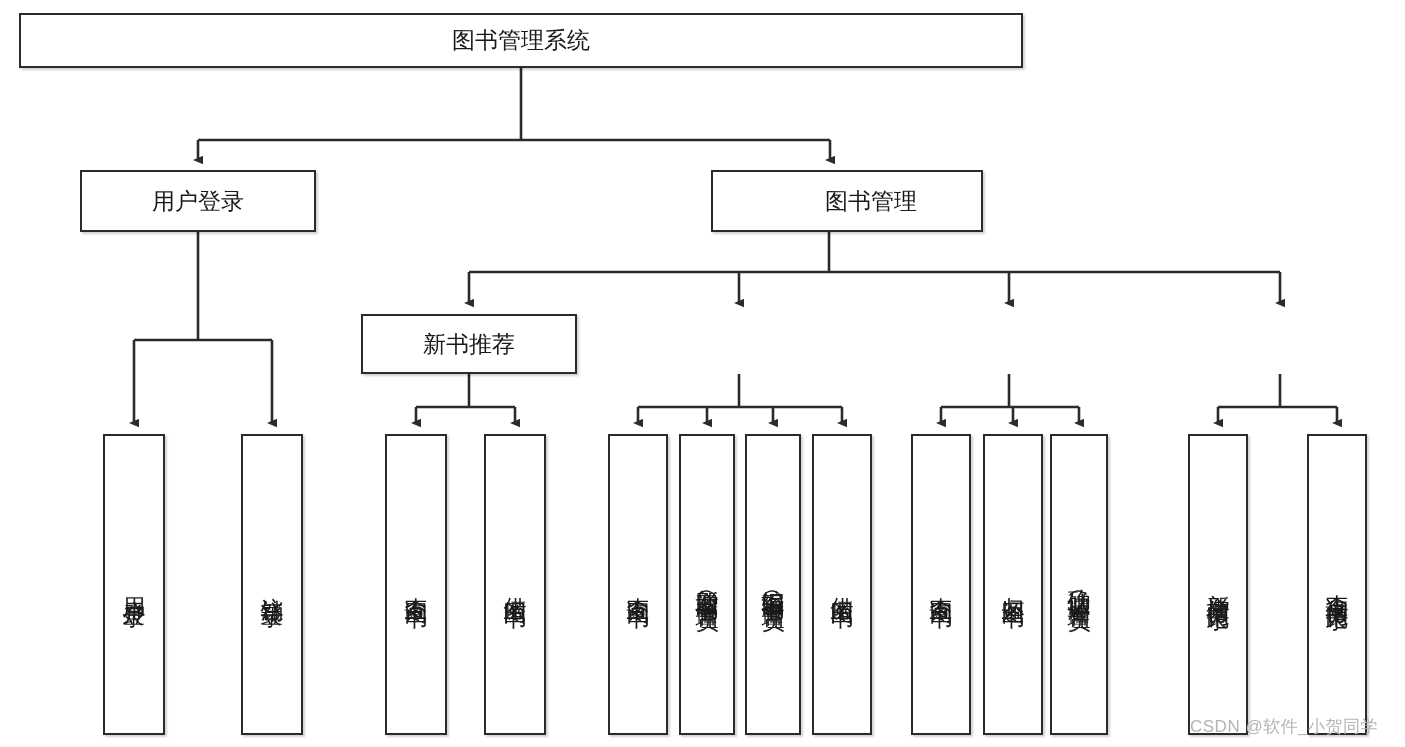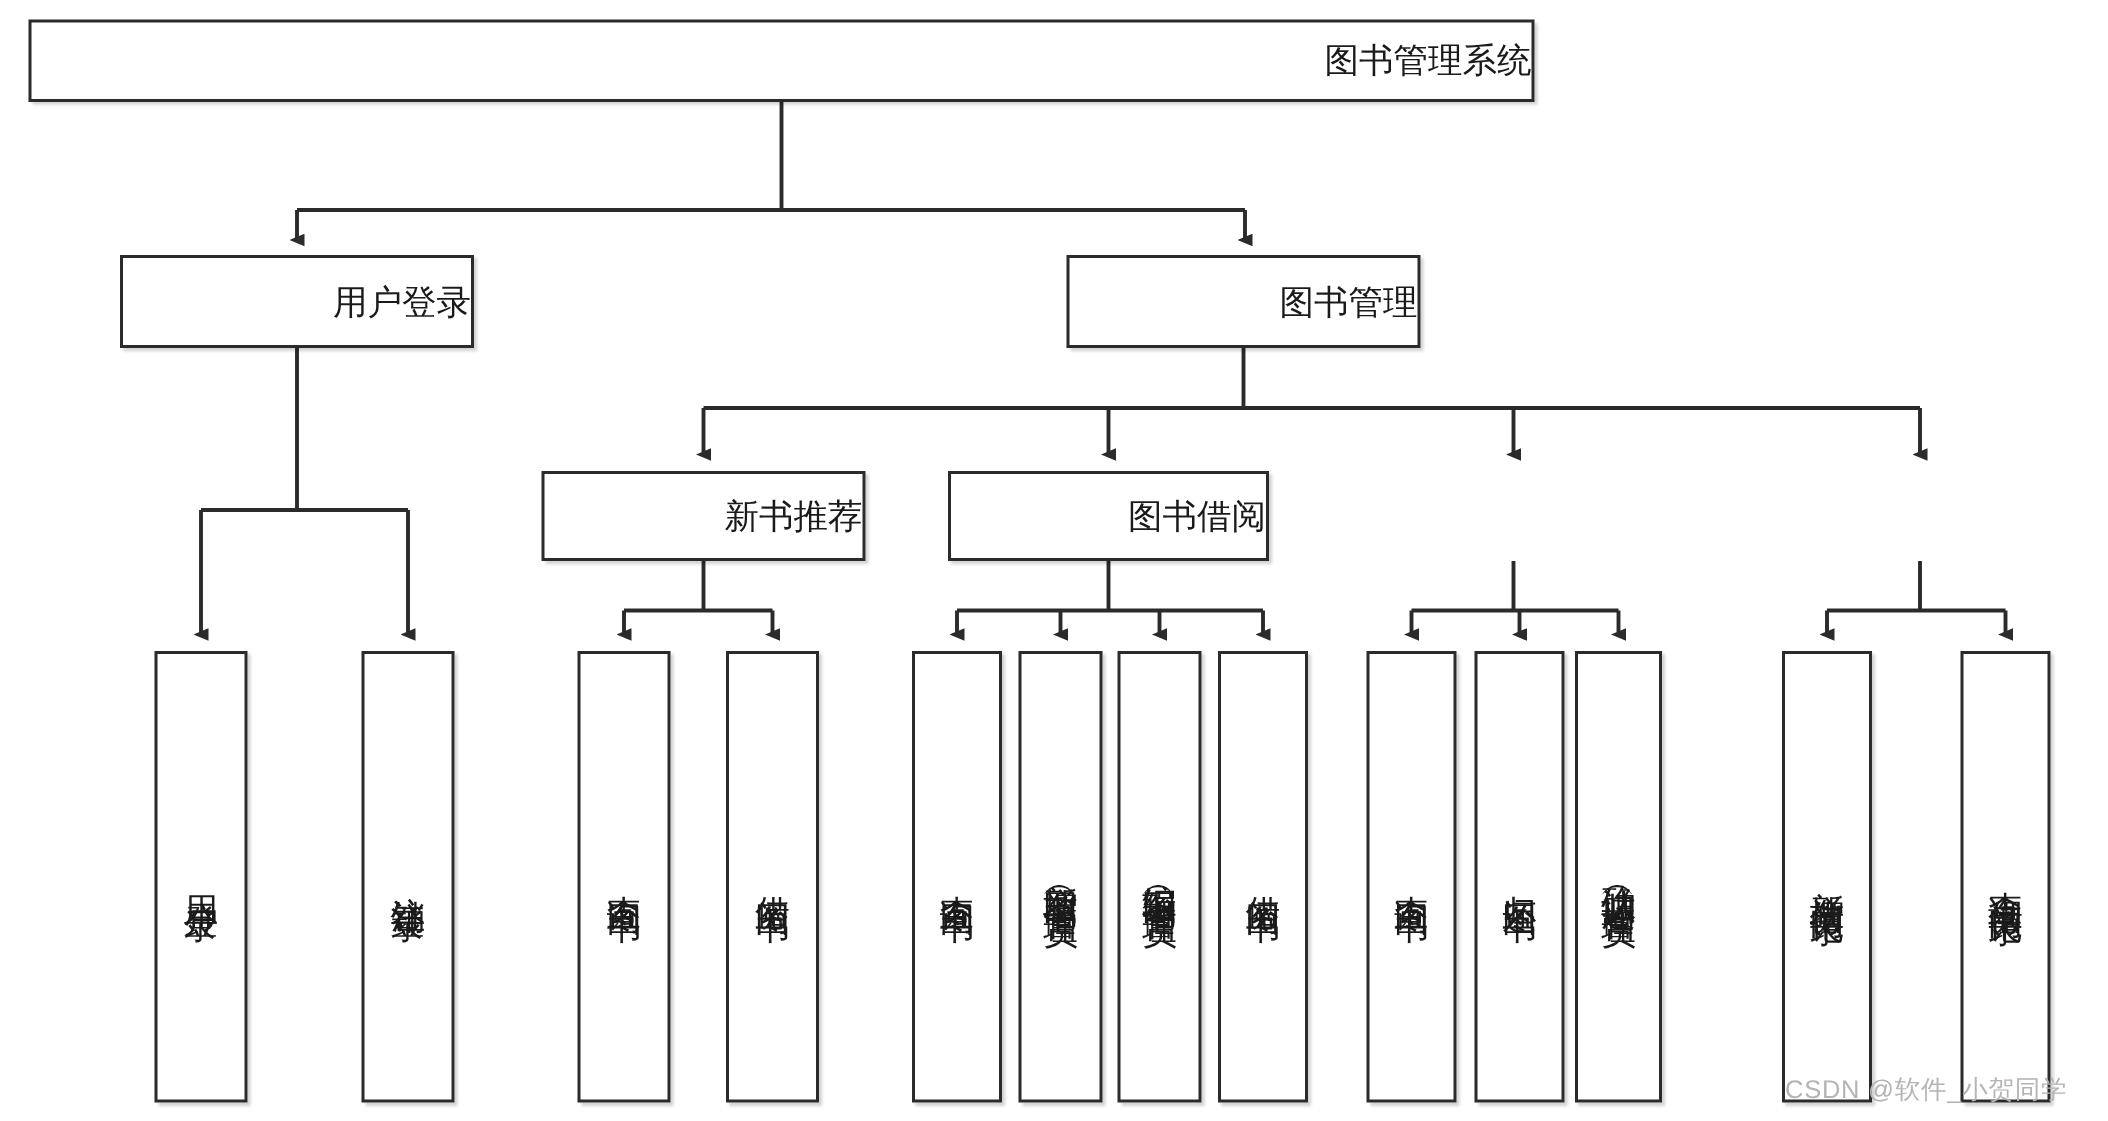--- a/index.html
+++ b/index.html
@@ -24,21 +24,21 @@
     height: 747px;
     pointer-events: none;
   }
   .node {
     position: absolute;
     box-sizing: border-box;
     background: #ffffff;
     border: 2px solid #2b2b2b;
     display: flex;
     align-items: center;
-    justify-content: flex-end;
+    justify-content: center;
     box-shadow: 2px 2px 2px rgba(0,0,0,0.18);
   }
   .node .label {
     color: #1a1a1a;
     text-align: center;
     line-height: 1.15;
     white-space: nowrap;
   }
   .node.horiz .label {
     font-size: 23px;
@@ -124,29 +124,26 @@
     </g>
   </svg>
 
   <div class="node root horiz" style="left:19px; top:13px; width:1004px; height:55px;">
     <span class="label">图书管理系统</span>
   </div>
 
   <div class="node horiz" style="left:80px; top:170px; width:236px; height:62px;">
     <span class="label">用户登录</span>
   </div>
-  <div class="node horiz" style="left:711px; top:170px; width:236px; height:62px;padding-left:48px;">
+  <div class="node horiz" style="left:711px; top:170px; width:272px; height:62px;padding-left:48px;">
     <span class="label">图书管理</span>
   </div>
 
   <div class="node horiz" style="left:361px; top:314px; width:216px; height:60px;">
     <span class="label">新书推荐</span>
-  </div>
-  <div class="node horiz" style="left:632px; top:314px; width:214px; height:60px;">
-    <span class="label">图书借阅</span>
   </div>
 
   <div class="node vert" style="left:103px; top:434px; width:62px; height:301px;">
     <span class="label">用户登录</span>
   </div>
   <div class="node vert" style="left:241px; top:434px; width:62px; height:301px;">
     <span class="label">注销登录</span>
   </div>
   <div class="node vert" style="left:385px; top:434px; width:62px; height:301px;">
     <span class="label">查询图书</span>

